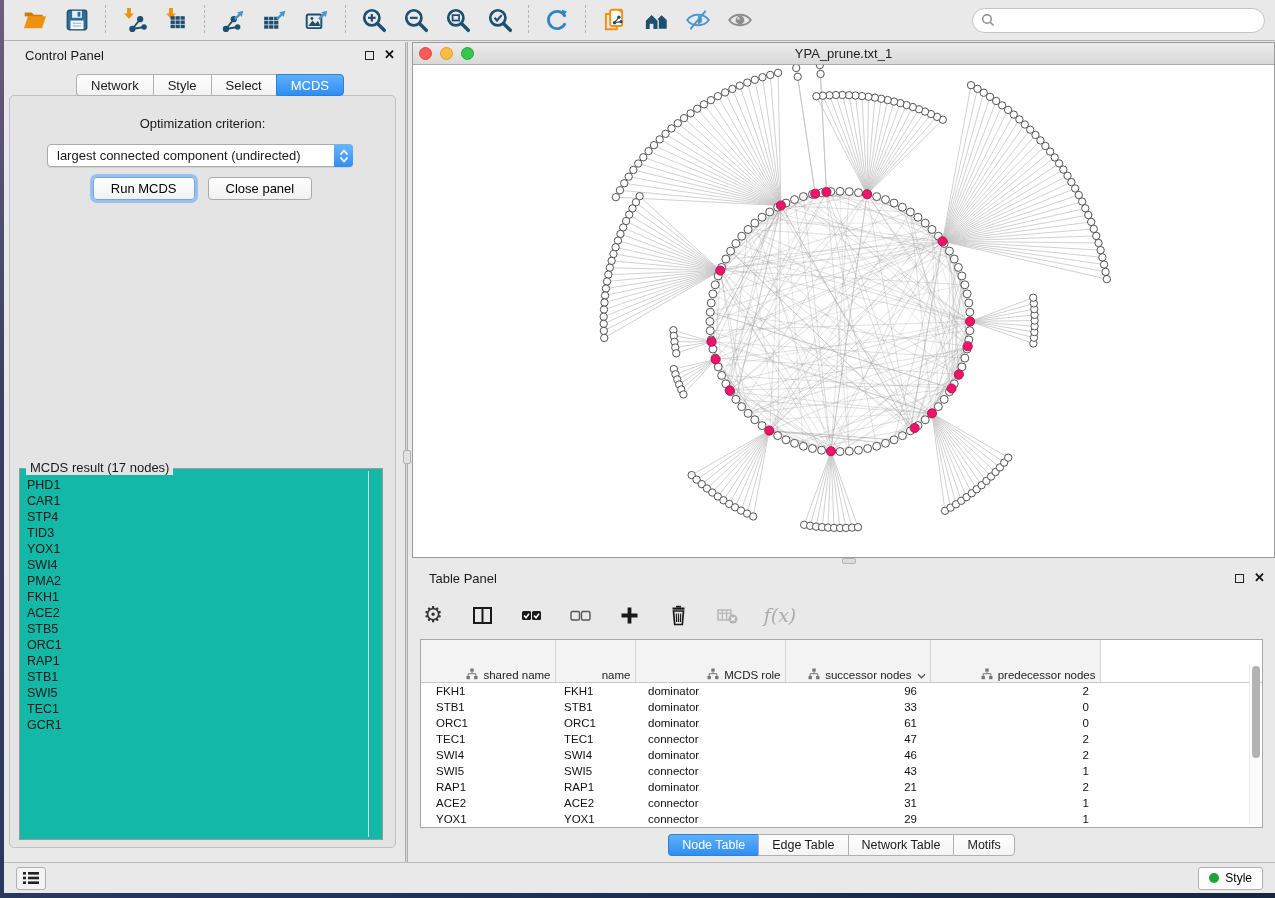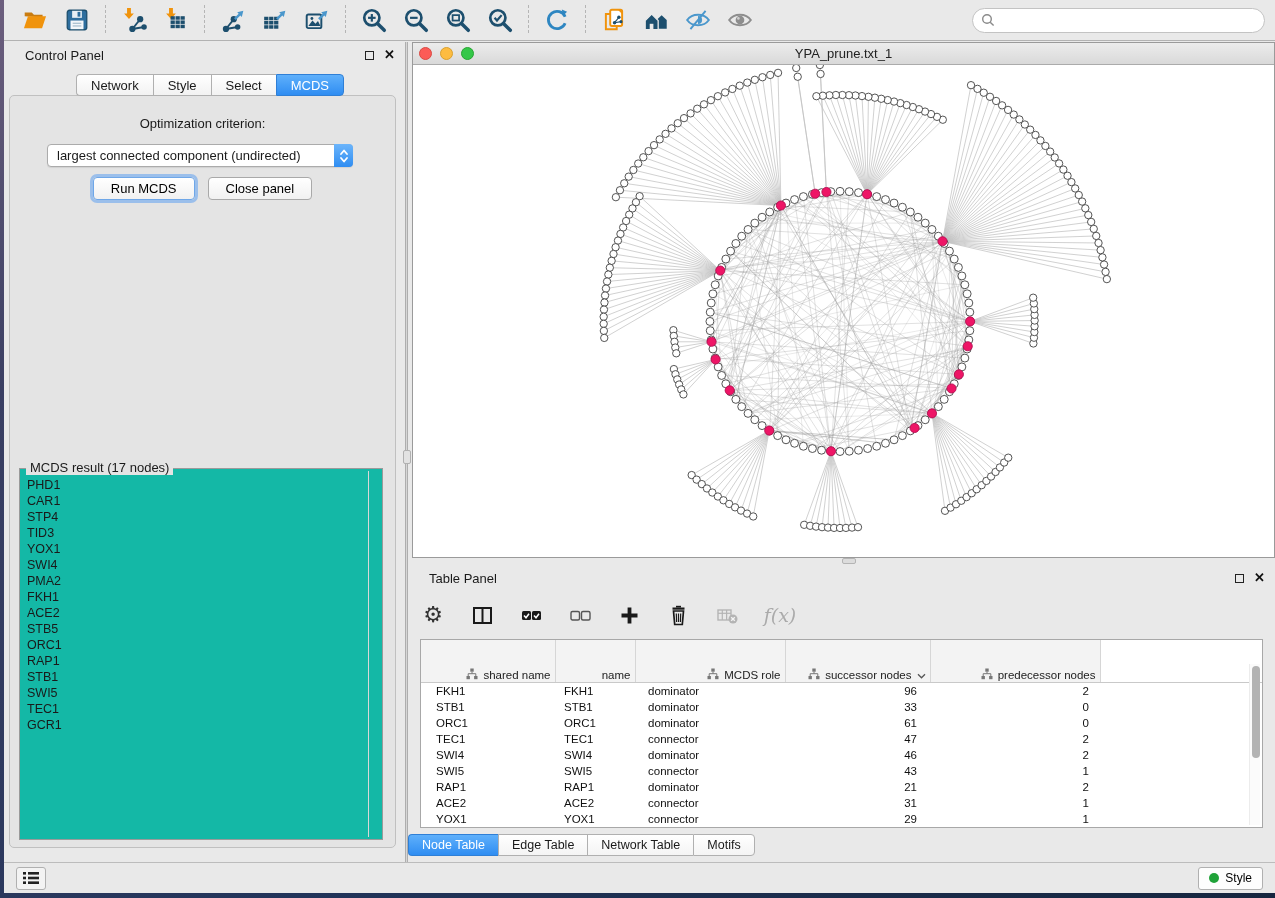--- a/index.html
+++ b/index.html
@@ -74,21 +74,21 @@
   th.filler{background:#fff;border-right:none;}
   td{height:16px;padding:0;white-space:nowrap;overflow:hidden;color:#111;}
   td.c0{padding-left:15px;}
   td.c1{padding-left:9px;}
   td.c2{padding-left:13px;}
   td.num{text-align:right;}
   td.c3{padding-right:13px;}
   td.c4{padding-right:11px;}
   .tbl-scrollbar{position:absolute;top:24px;bottom:2px;right:2px;width:11px;background:#fbfbfb;border-left:1px solid #ececec;}
   .tbl-scrollbar .thumb{position:absolute;top:2px;left:1.5px;width:8px;height:92px;background:#b3b3b3;border-radius:5px;}
-  .bottom-tabs{position:absolute;bottom:6px;left:0;right:0;display:flex;justify-content:flex-start;}
+  .bottom-tabs{position:absolute;bottom:6px;left:0;right:0;display:flex;justify-content:center;}
   .btab{height:22px;padding:0 13px;font-size:12.5px;display:flex;align-items:center;background:linear-gradient(#ffffff,#f4f4f4);border:1px solid #b0b0b0;border-right:none;}
   .btab:first-child{border-radius:4px 0 0 4px;}
   .btab:last-child{border-radius:0 4px 4px 0;border-right:1px solid #b0b0b0;}
   .btab.active{background:linear-gradient(#5fb0fb,#2f8df2);color:#fff;border-color:#2f7fd6;}
 
   
   .statusbar{position:absolute;left:0;right:0;bottom:0;height:31px;background:#e9e9e9;border-top:1px solid #bcbcbc;display:flex;align-items:center;padding:0 12px;}
   .sb-btn{width:30px;height:23px;background:#f3f3f3;border:1px solid #b0b0b0;border-radius:3px;display:flex;align-items:center;justify-content:center;}
   .mem-btn{margin-left:auto;height:23px;background:#fdfdfd;border:1px solid #b0b0b0;border-radius:3px;display:flex;align-items:center;gap:6px;padding:0 10px;font-size:12px;font-family:"Liberation Sans",sans-serif;}
   .mem-dot{width:10px;height:10px;border-radius:50%;background:#1fa238;display:inline-block;}

